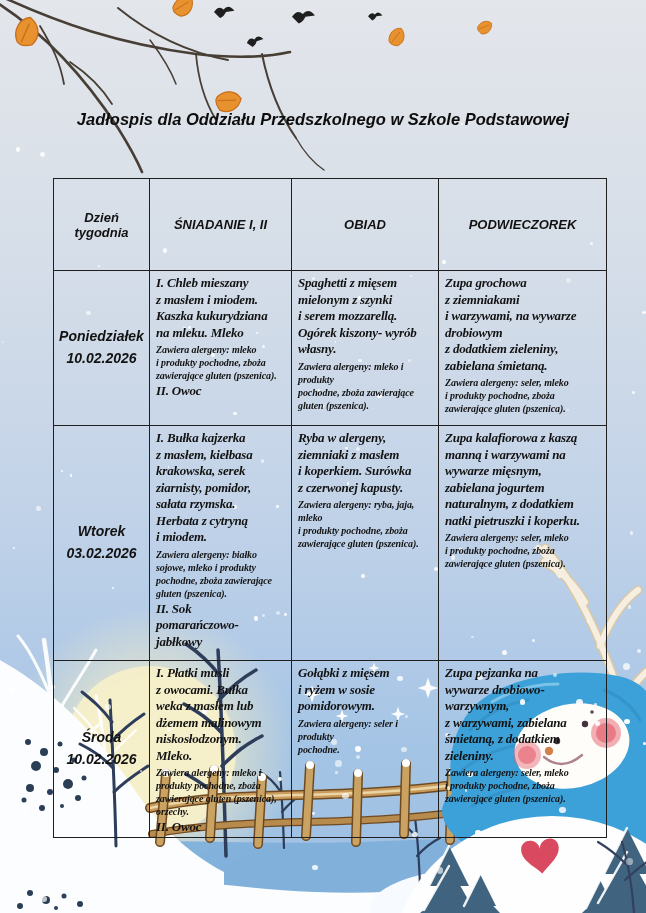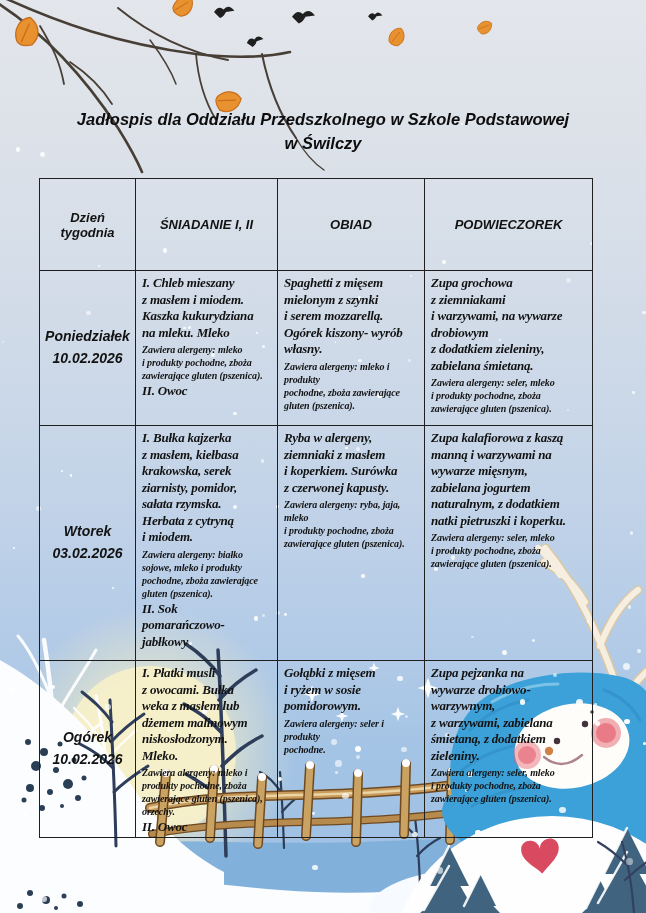--- a/index.html
+++ b/index.html
@@ -9,21 +9,21 @@
     background:linear-gradient(180deg,#e3e6eb 0%,#dbe1e9 18%,#cfdae8 38%,#c2d3e8 55%,#b3cbe7 70%,#a4c4e5 82%,#9dbfe2 100%);
   }
   svg.scene{position:absolute;inset:0;z-index:1;}
   #flakes{position:absolute;inset:0;z-index:2;pointer-events:none;}
   .flake{position:absolute;background:#fff;border-radius:50%;}
   .title{
     position:absolute;top:107px;left:0;width:100%;z-index:5;text-align:center;
     font-weight:bold;font-style:italic;font-size:16.5px;line-height:24px;color:#0d0d0d;
   }
   table.menu{
-    position:absolute;left:39px;top:178px;width:553px;z-index:5;
+    position:absolute;left:53px;top:178px;width:553px;z-index:5;
     border-collapse:collapse;table-layout:fixed;
   }
   table.menu th,table.menu td{
     border:1.5px solid #1f1f1f;background:transparent;
     font-style:italic;color:#121212;overflow:hidden;
   }
   table.menu th{
     font-size:13px;font-weight:bold;text-align:center;vertical-align:middle;padding:2px;
   }
   td.day{
@@ -388,21 +388,20 @@
       <div class="flake" style="left: 335.055px; top: 760.438px; width: 6.58032px; height: 6.58032px; opacity: 0.6; filter: blur(0.7px);"></div>
       <div class="flake" style="left: 211.375px; top: 352.624px; width: 3.95187px; height: 3.95187px; opacity: 0.81;"></div>
       <div class="flake" style="left: 69.6593px; top: 474.193px; width: 2.58953px; height: 2.58953px; opacity: 0.97;"></div>
       <div class="flake" style="left: 97.6625px; top: 264.636px; width: 2.38623px; height: 2.38623px; opacity: 0.85;"></div>
       <div class="flake" style="left: 461.435px; top: 123.437px; width: 1.51478px; height: 1.51478px; opacity: 0.99;"></div>
       <div class="flake" style="left: 627.576px; top: 604.998px; width: 3.63138px; height: 3.63138px; opacity: 0.66;"></div>
     </div>
 
   <div class="title">
     <div>Jadłospis dla Oddziału Przedszkolnego w Szkole Podstawowej</div>
-    <div>w Świlczy</div>
   </div>
 
   <table class="menu">
     <colgroup>
       <col style="width:96px">
         <col style="width:142px">
         <col style="width:147px">
         <col style="width:168px">
     </colgroup>
     <tbody>
@@ -489,21 +488,21 @@
 naturalnym, z dodatkiem
 natki pietruszki i koperku.</div>
         <div class="alg">Zawiera alergeny: seler, mleko
 i produkty pochodne, zboża
 zawierające gluten (pszenica).</div>
       </td>
     </tr>
 
     <tr style="height:177px">
       <td class="day">
-        <div>Ogórek</div>
+        <div>Środa</div>
         <div>10.02.2026</div>
       </td>
       <td class="meal">
         <div class="main">I. Płatki musli
 z owocami. Bułka
 weka z masłem lub
 dżemem malinowym
 niskosłodzonym.
 Mleko.</div>
         <div class="alg">Zawiera alergeny: mleko i

